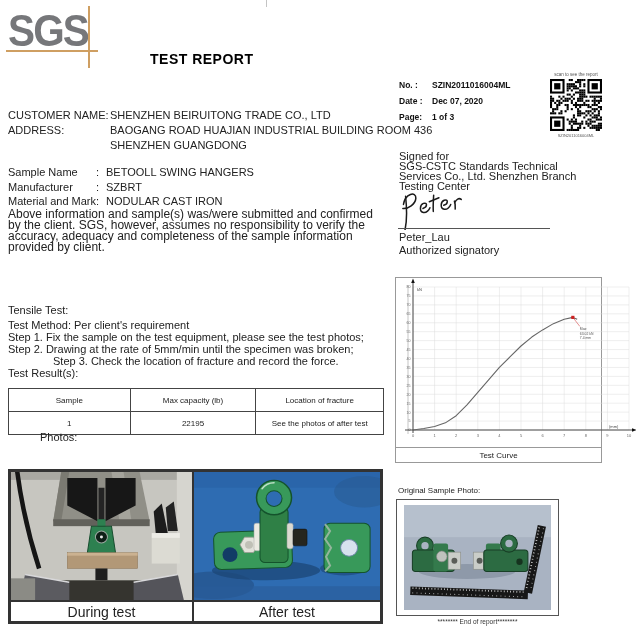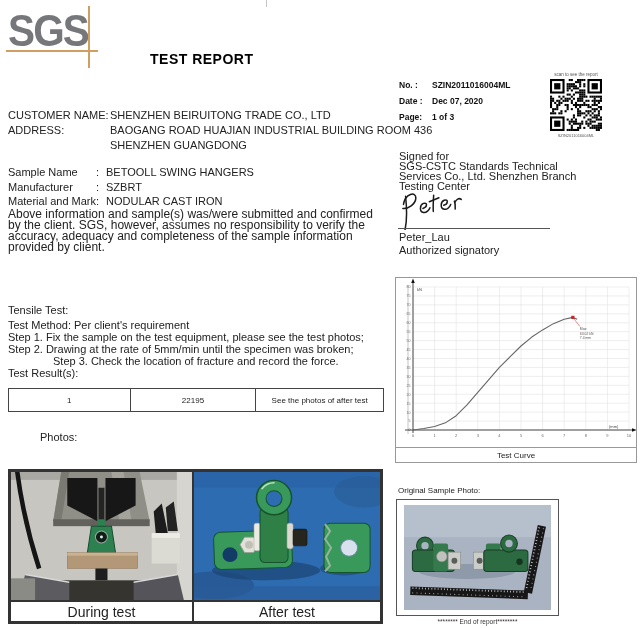--- a/index.html
+++ b/index.html
@@ -22,21 +22,21 @@
   .s85{font-size:11px;} .s8{font-size:8px;}
   .qr-label{left:528px;width:96px;text-align:center;font-size:4.5px;color:#555;}
   
   .disclaimer{left:8px;top:209px;width:378px;font-size:12px;line-height:11px;white-space:normal;color:#222;}
   
   .sig-line{position:absolute;left:398px;top:228px;width:152px;height:1px;background:#555;}
   
   table.result{position:absolute;left:8px;top:388px;width:376px;border-collapse:collapse;}
   table.result td{border:1px solid #444;height:20px;text-align:center;font-size:8px;color:#222;}
   
-  .chart-box{position:absolute;left:395px;top:277px;width:242px;height:186px;border:1px solid #999;
+  .chart-box{position:absolute;left:395px;top:277px;width:207px;height:186px;border:1px solid #999;
              background:#fff;box-sizing:border-box;}
   .chart-box svg{display:block;}
   .chart-caption{height:15px;border-top:1px solid #999;display:flex;align-items:center;
                  justify-content:center;font-size:8px;color:#222;}
   svg text{font-family:"Liberation Sans",sans-serif;}
   
   .photos-panel{position:absolute;left:8px;top:469px;width:375px;height:155px;border:2px solid #333;
                 box-sizing:border-box;display:grid;grid-template-columns:49.3% 50.7%;
                 grid-template-rows:1fr 21px;}
   .ph-cell{border:1px solid #333;overflow:hidden;}
@@ -348,20 +348,25 @@
   <div class="t s85" style="left:8px;top:355px;margin-left:45px;">Step 3. Check the location of fracture and record the force.</div>
   <div class="t s85" style="left:8px;top:367px;">Test Result(s):</div>
 
   <table class="result">
     <colgroup>
         <col style="width:122px">
         <col style="width:126px">
         <col style="width:128px">
       </colgroup>
     <tbody>
+        <tr>
+      <td>Sample</td>
+      <td>Max capacity (lb)</td>
+      <td>Location of fracture</td>
+    </tr>
     <tr>
       <td>1</td>
       <td>22195</td>
       <td>See the photos of after test</td>
     </tr>
   </tbody>
     </table>
 
   <div class="chart-box">
     <svg id="curve-svg" width="240" height="169" viewBox="0 0 240 169">

